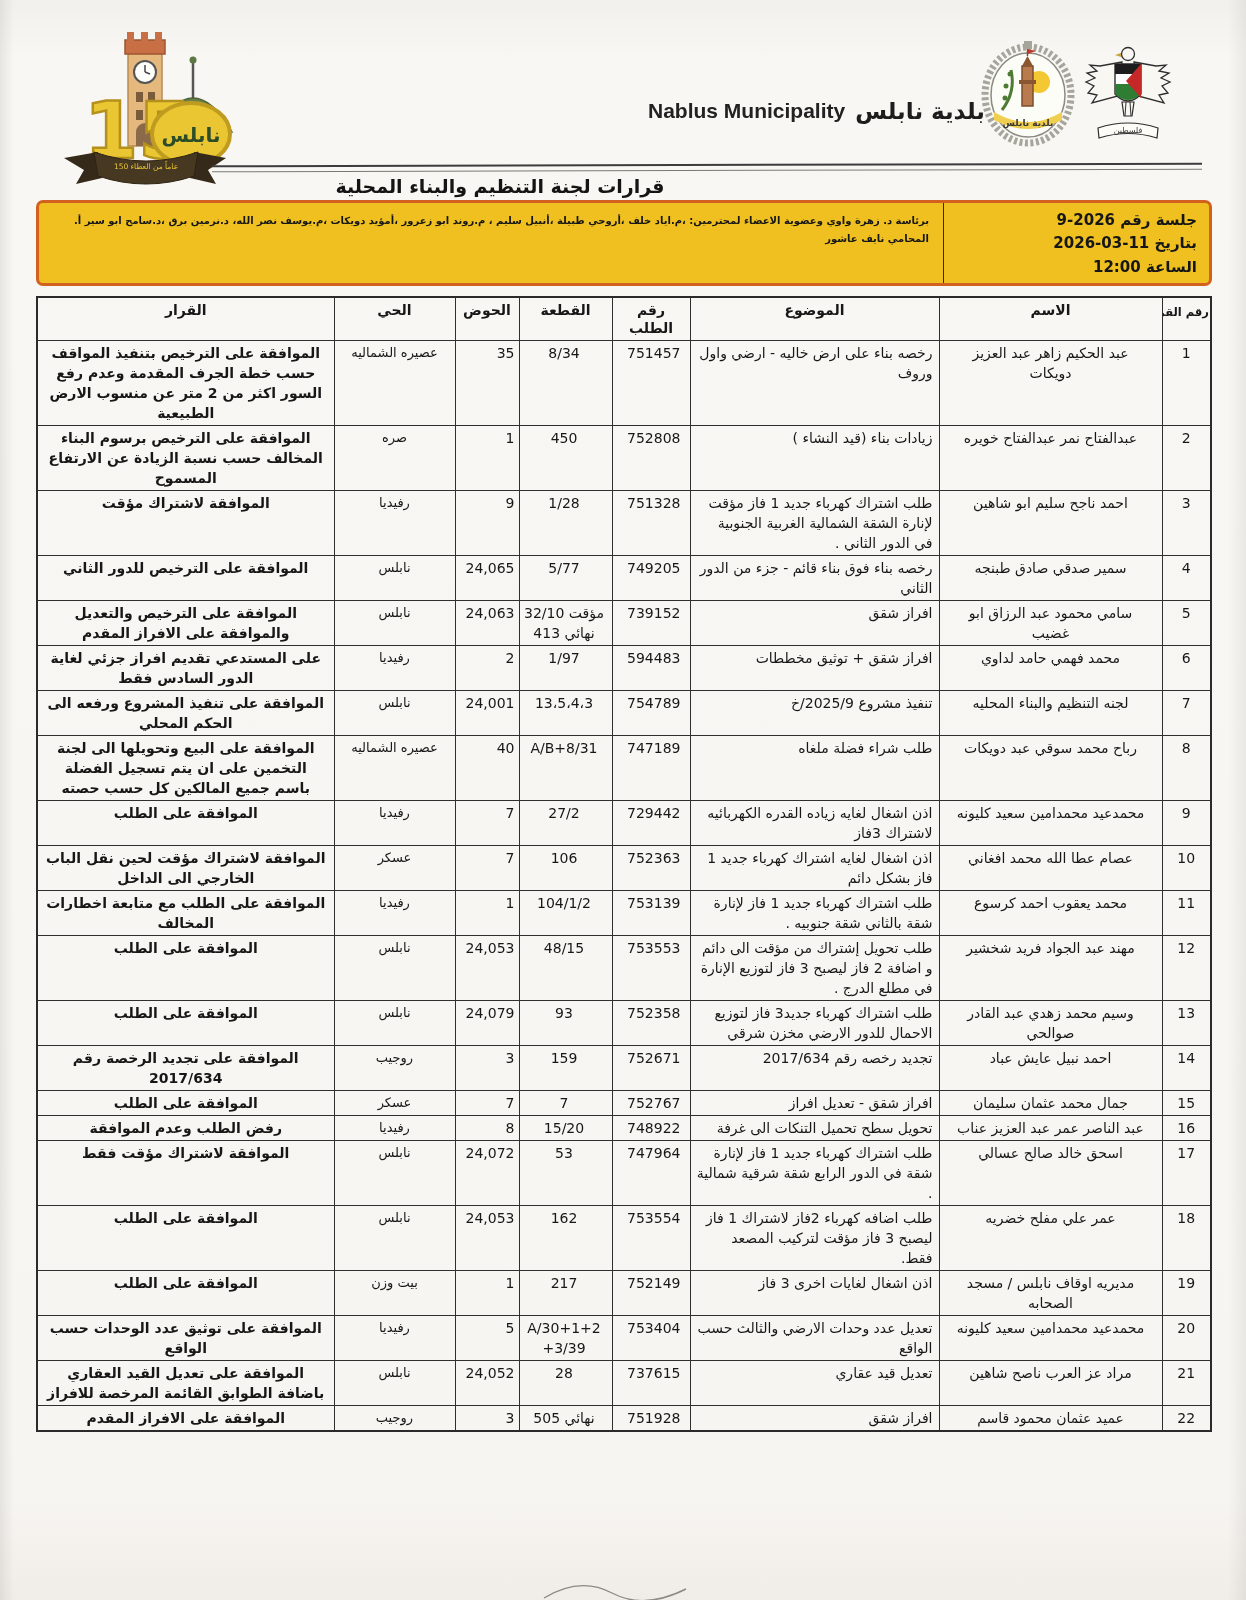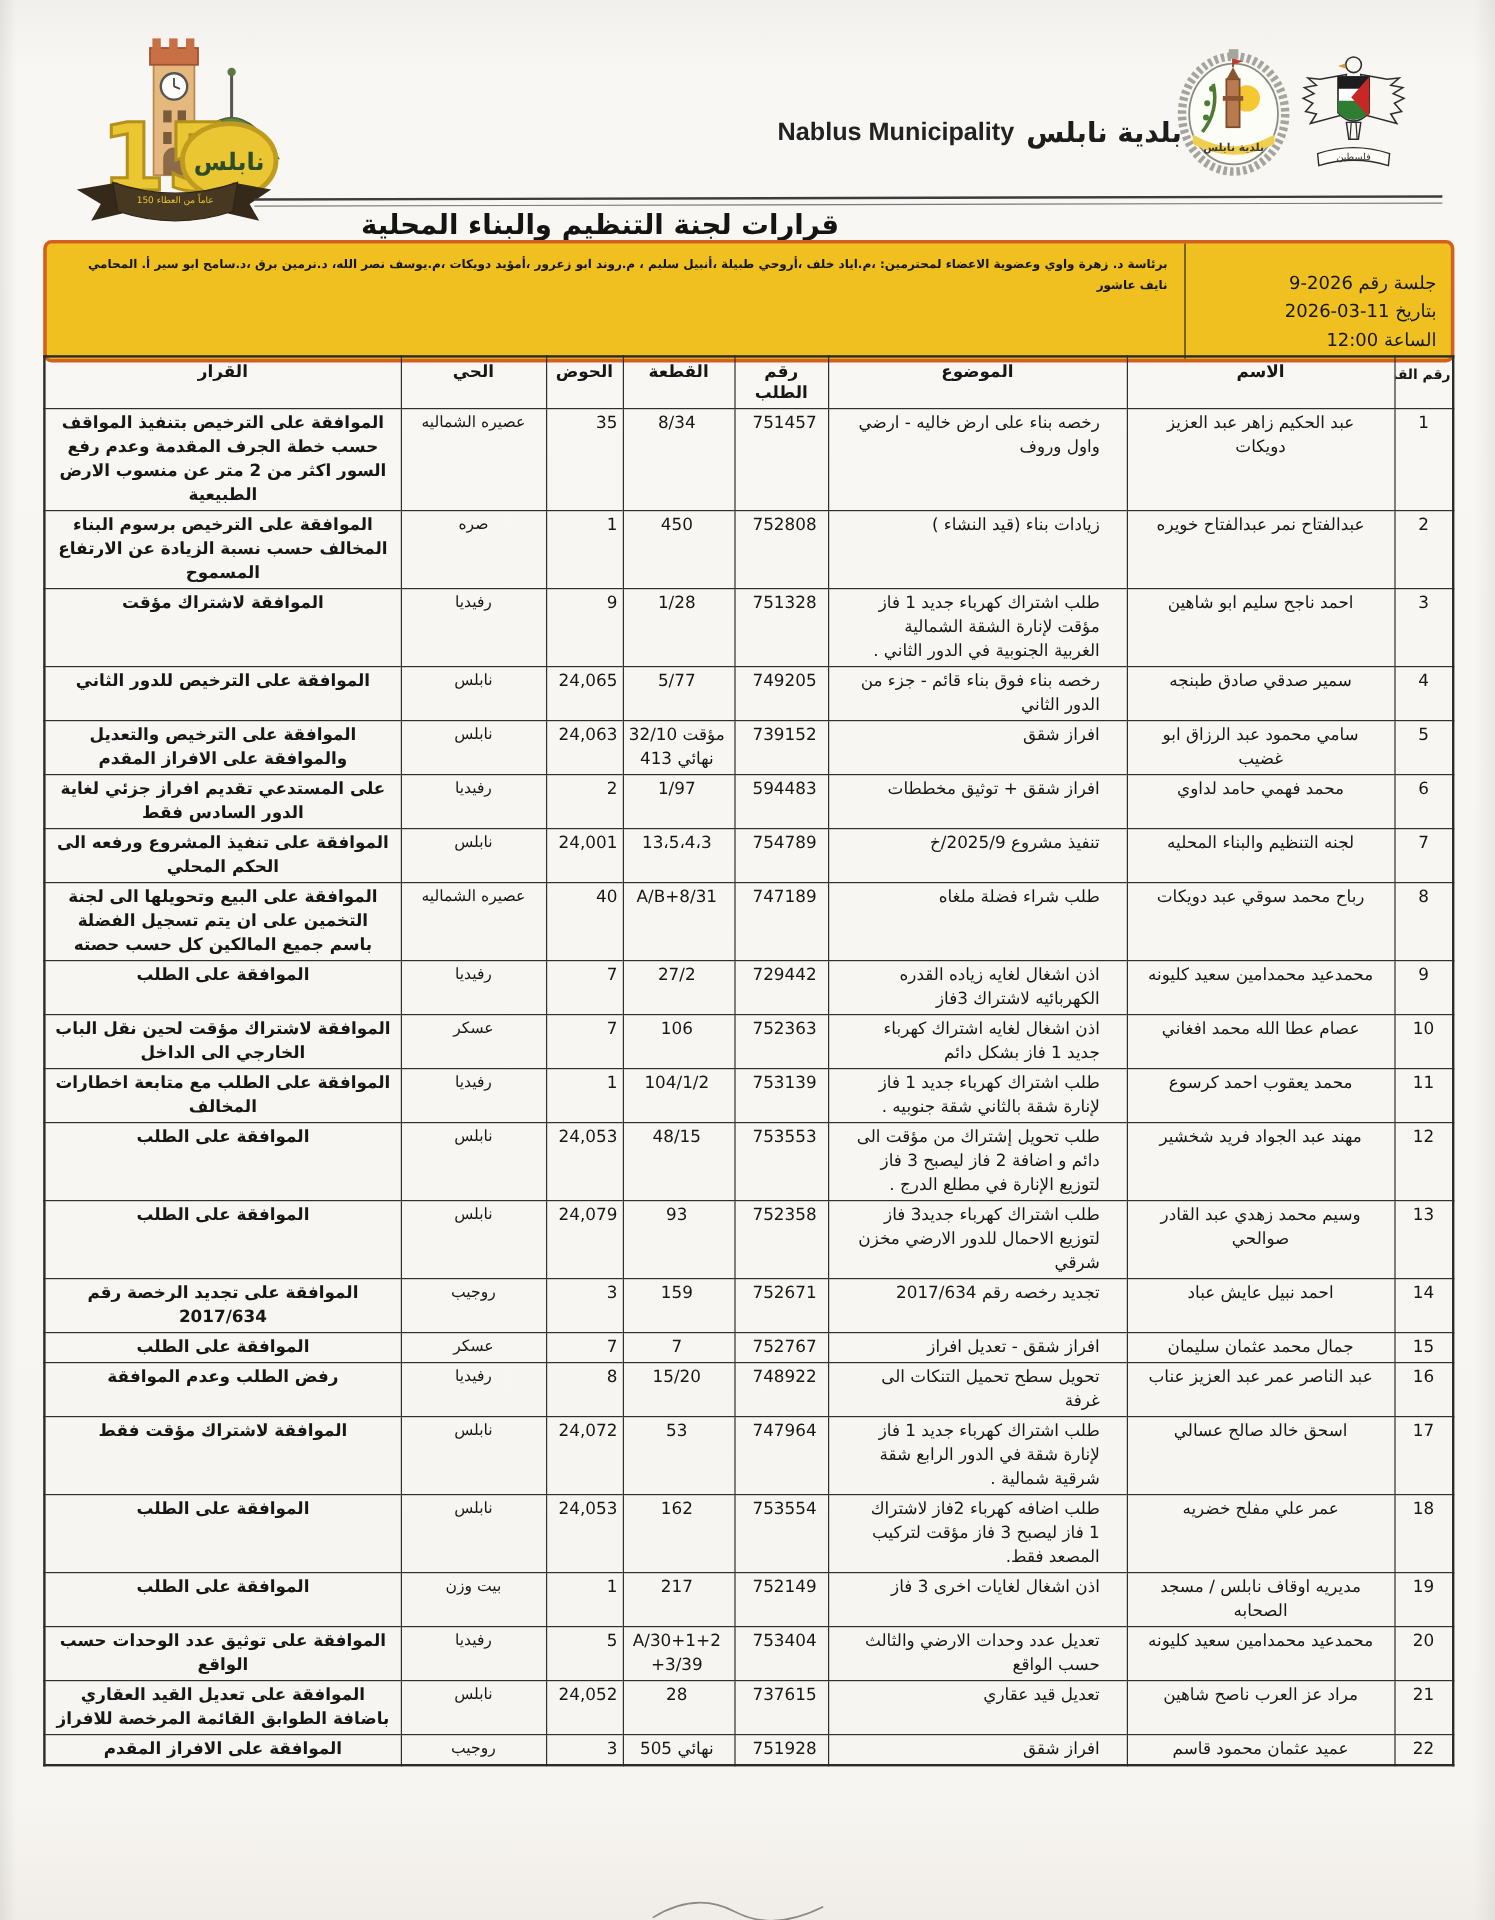--- a/index.html
+++ b/index.html
@@ -25,53 +25,53 @@
   }
   .muni-name .en{font-family:"Liberation Sans","DejaVu Sans",sans-serif;font-weight:bold;font-size:21px;color:#222;}
   .muni-name .ar{font-weight:bold;font-size:23px;color:#1d1d1d;}
   .head-rule{
     position:absolute;top:164px;left:212px;width:990px;height:4px;
     border-top:2px solid #3c3c3c;border-bottom:1px solid #7a7a74;
     transform:rotate(-0.15deg);
   }
   .doc-title{
     position:absolute;top:175px;left:110px;width:780px;
-    text-align:center;font-weight:bold;font-size:23px;color:#141414;
+    text-align:center;font-weight:bold;font-size:19px;color:#141414;
   }
   
   .session-box{
     position:absolute;top:200px;left:36px;width:1176px;min-height:84px;
     background:#efc01f;border:3px solid #d2611f;border-radius:7px;
     box-sizing:border-box;display:flex;direction:rtl;
   }
   .session-meta{
-    width:222px;box-sizing:border-box;padding:22px 12px 4px 6px;
+    width:266px;box-sizing:border-box;padding:6px 12px 4px 6px;
     border-left:1.5px solid #2a2a2a;
-    font-weight:normal;font-size:15px;line-height:1.55;text-align:right;color:#161616;
+    font-weight:bold;font-size:15px;line-height:1.55;text-align:right;color:#161616;
   }
   .session-attendees{
     flex:1;box-sizing:border-box;padding:9px 14px 20px 18px;
     font-weight:bold;font-size:10px;line-height:1.75;text-align:right;color:#161616;
   }
   
   .tbl-wrap{position:absolute;top:296px;left:36px;width:1178px;}
   table.decisions{
     width:1176px;border-collapse:collapse;table-layout:fixed;direction:rtl;
     border:2px solid #2b2b2b;background:transparent;
   }
   .decisions th,.decisions td{
     border:1px solid #2f2f2f;vertical-align:top;box-sizing:border-box;
     padding:2px 4px;font-size:14px;line-height:20px;color:#171717;
     overflow:hidden;
   }
   .decisions th{font-weight:bold;text-align:center;padding:3px 2px;line-height:18px;}
   th.h-no{font-size:11.5px;white-space:nowrap;letter-spacing:-0.3px;padding:5px 1px;}
   td.c-no{text-align:center;}
   td.c-name{text-align:center;font-weight:normal;padding:2px 16px;}
-  td.c-subj{text-align:right;padding:2px 22px;}
+  td.c-subj{text-align:right;padding:2px 6px;}
   td.c-req{text-align:right;padding-left:4px;padding-right:9px;}
   td.c-parcel{text-align:center;padding-right:7px;overflow-wrap:anywhere;word-break:break-all;}
   td.c-basin{text-align:right;padding-right:4px;}
   td.c-dist{text-align:center;font-size:13px;margin-left:28px;}
   td.c-dec{text-align:center;font-weight:bold;padding:2px 8px;}
   .flourish{position:absolute;top:1584px;left:540px;width:150px;height:16px;}
 </style>
 </head>
 <body>
 

